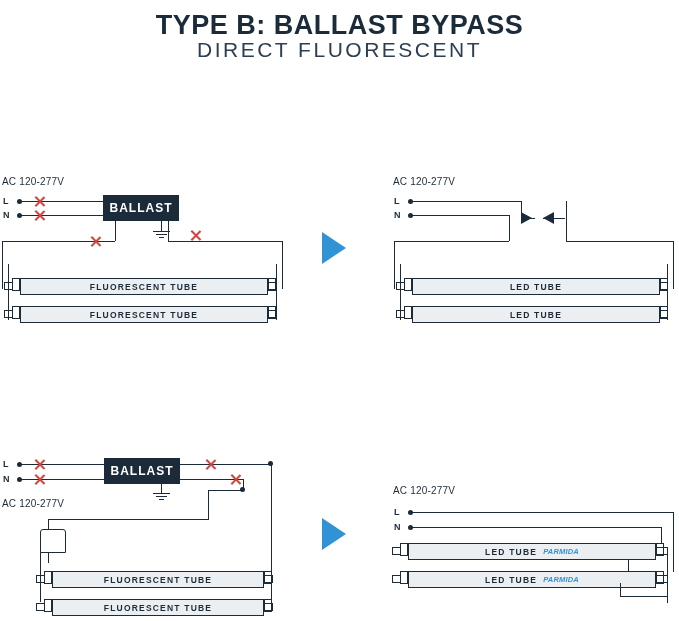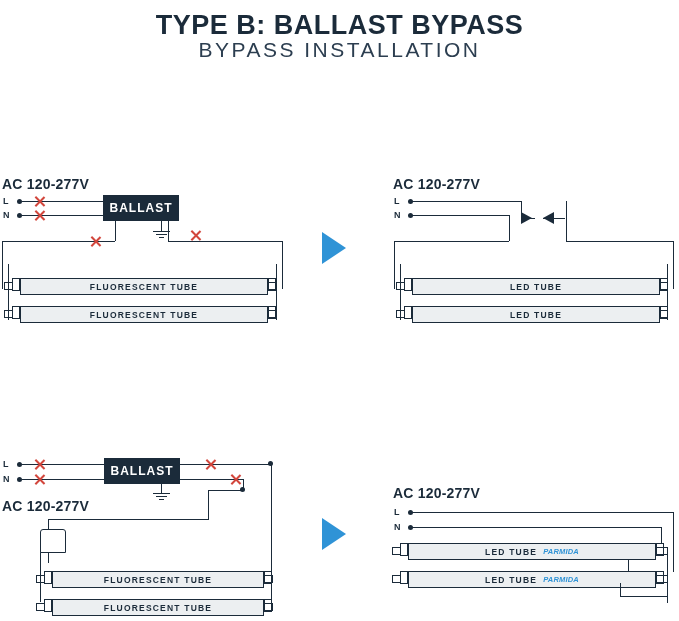--- a/index.html
+++ b/index.html
@@ -54,22 +54,22 @@
   
   .wire {
     position: absolute;
     background: #1b2b3a;
   }
   .wire.h { height: 1px; }
   .wire.v { width: 1px; }
 
   .small-label {
     position: absolute;
-    font-size: 14px;
-    font-weight: bold;
+    font-size: 10px;
+    font-weight: normal;
     color: #1b2b3a;
     letter-spacing: 0.2px;
     white-space: nowrap;
   }
   .ln-label {
     position: absolute;
     font-size: 9px;
     font-weight: bold;
     color: #1b2b3a;
   }
@@ -176,21 +176,21 @@
     border-bottom: 6px solid transparent;
     border-right: 11px solid #1b2b3a;
   }
 </style>
 </head>
 <body>
 
 <div class="page">
 
   <div class="main-title">TYPE B: BALLAST BYPASS</div>
-  <div class="sub-title">BYPASS INSTALLATION</div>
+  <div class="sub-title">DIRECT FLUORESCENT</div>
 
 
   <div>
 
     <div class="small-label" style="left:2px; top:176px;">AC 120-277V</div>
     <div class="ln-label" style="left:3px; top:196px;">L</div>
     <div class="ln-label" style="left:3px; top:210px;">N</div>
 
     <div class="dot" style="left:17px; top:199px;"></div>
     <div class="dot" style="left:17px; top:213px;"></div>

